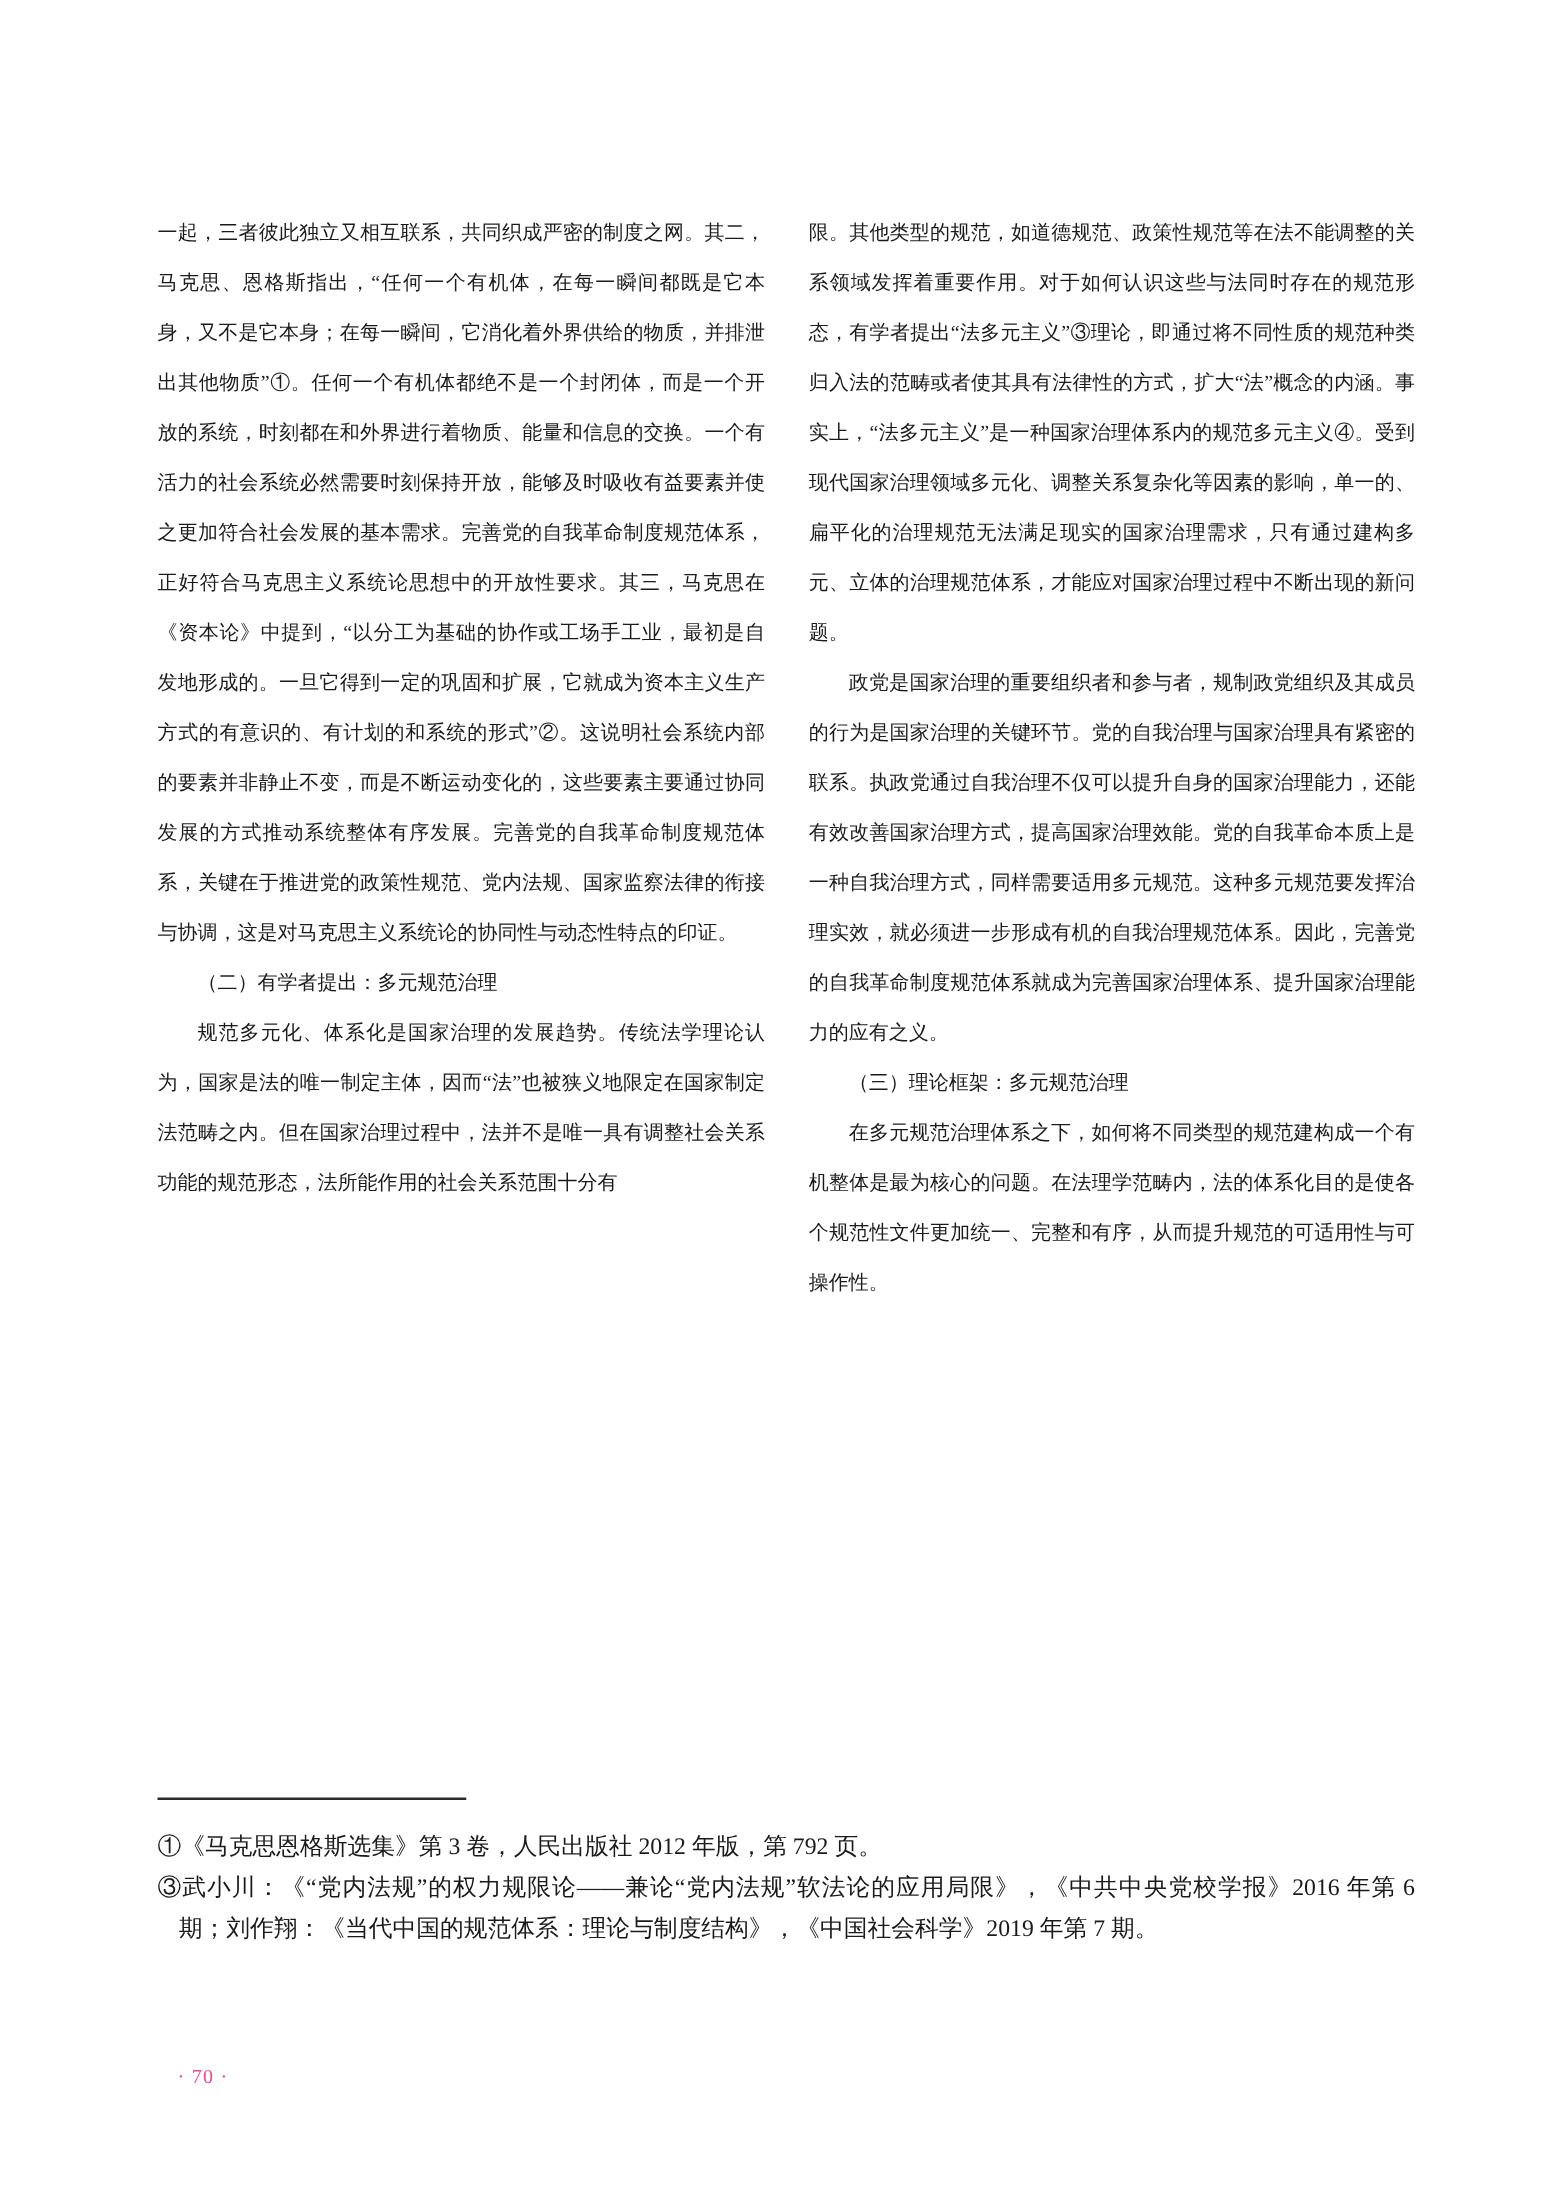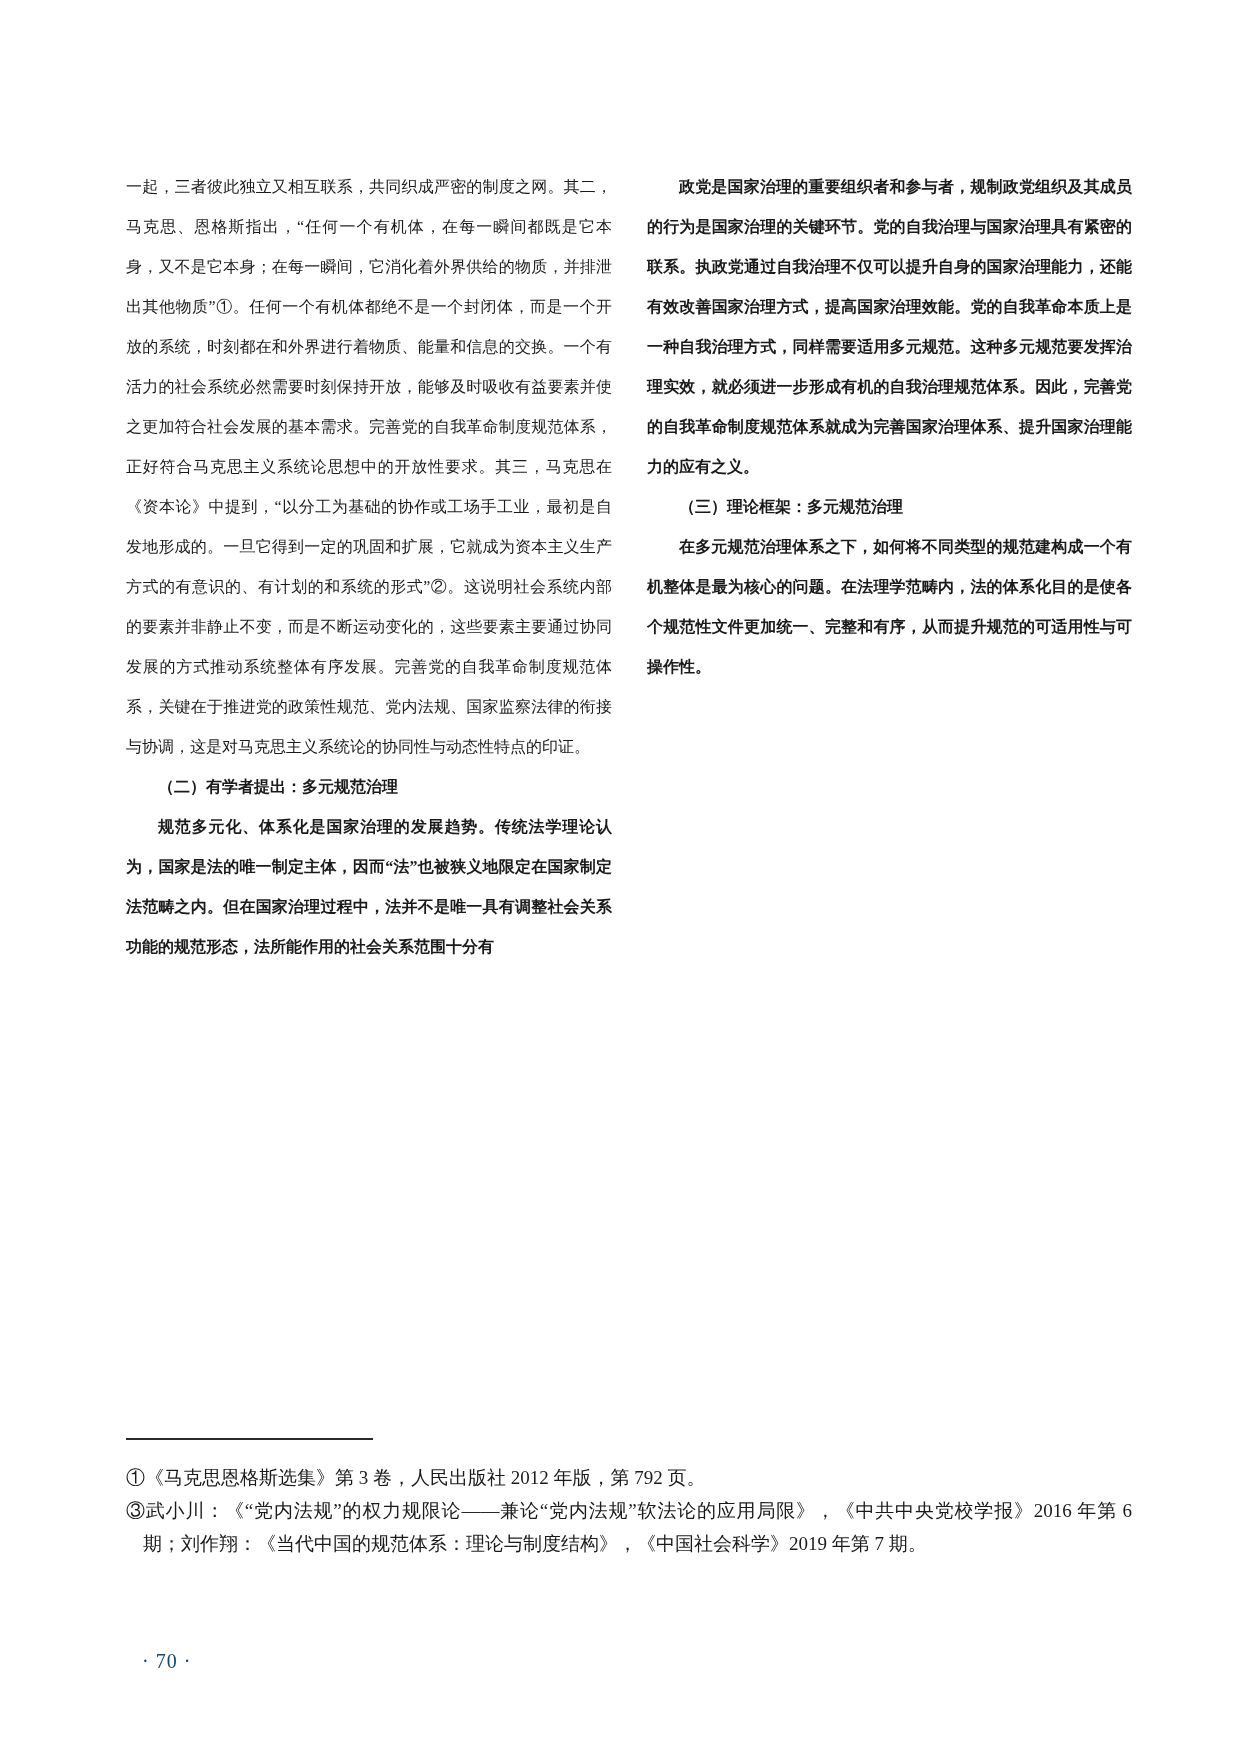--- a/index.html
+++ b/index.html
@@ -33,21 +33,21 @@
     font-size: 16px;
     line-height: 40px;
     text-align: justify;
   }
   .column-right { width: 485px; }
   .para {
     margin: 0;
     padding: 0;
     text-align: justify;
   }
-  .indent { text-indent: 2em; font-weight: bold; }
+  .indent { text-indent: 2em; }
   .footnote-rule {
     position: absolute;
     left: 126px;
     top: 1438px;
     width: 247px;
     height: 0;
     border-top: 2px solid #2b2b2b;
   }
   .footnotes {
     position: absolute;
@@ -60,40 +60,41 @@
   .footnote {
     margin: 0;
     padding-left: 17px;
     text-indent: -17px;
     text-align: justify;
   }
   .page-number {
     position: absolute;
     left: 142px;
     top: 1645px;
-    font-size: 20px;
+    font-size: 16px;
     line-height: 33px;
     letter-spacing: 1px;
-    color: #0c4a6e;
+    color: #ec4899;
   }
 </style>
 </head>
 <body>
 
 <div class="page">
 
   <main class="body-text">
 
     <section class="column column-left">
       <p class="para">一起，三者彼此独立又相互联系，共同织成严密的制度之网。其二，马克思、恩格斯指出，“任何一个有机体，在每一瞬间都既是它本身，又不是它本身；在每一瞬间，它消化着外界供给的物质，并排泄出其他物质”①。任何一个有机体都绝不是一个封闭体，而是一个开放的系统，时刻都在和外界进行着物质、能量和信息的交换。一个有活力的社会系统必然需要时刻保持开放，能够及时吸收有益要素并使之更加符合社会发展的基本需求。完善党的自我革命制度规范体系，正好符合马克思主义系统论思想中的开放性要求。其三，马克思在《资本论》中提到，“以分工为基础的协作或工场手工业，最初是自发地形成的。一旦它得到一定的巩固和扩展，它就成为资本主义生产方式的有意识的、有计划的和系统的形式”②。这说明社会系统内部的要素并非静止不变，而是不断运动变化的，这些要素主要通过协同发展的方式推动系统整体有序发展。完善党的自我革命制度规范体系，关键在于推进党的政策性规范、党内法规、国家监察法律的衔接与协调，这是对马克思主义系统论的协同性与动态性特点的印证。</p>
       <p class="para indent">（二）有学者提出：多元规范治理</p>
       <p class="para indent">规范多元化、体系化是国家治理的发展趋势。传统法学理论认为，国家是法的唯一制定主体，因而“法”也被狭义地限定在国家制定法范畴之内。但在国家治理过程中，法并不是唯一具有调整社会关系功能的规范形态，法所能作用的社会关系范围十分有</p>
     </section>
 
     <section class="column column-right">
+      <p class="para">限。其他类型的规范，如道德规范、政策性规范等在法不能调整的关系领域发挥着重要作用。对于如何认识这些与法同时存在的规范形态，有学者提出“法多元主义”③理论，即通过将不同性质的规范种类归入法的范畴或者使其具有法律性的方式，扩大“法”概念的内涵。事实上，“法多元主义”是一种国家治理体系内的规范多元主义④。受到现代国家治理领域多元化、调整关系复杂化等因素的影响，单一的、扁平化的治理规范无法满足现实的国家治理需求，只有通过建构多元、立体的治理规范体系，才能应对国家治理过程中不断出现的新问题。</p>
       <p class="para indent">政党是国家治理的重要组织者和参与者，规制政党组织及其成员的行为是国家治理的关键环节。党的自我治理与国家治理具有紧密的联系。执政党通过自我治理不仅可以提升自身的国家治理能力，还能有效改善国家治理方式，提高国家治理效能。党的自我革命本质上是一种自我治理方式，同样需要适用多元规范。这种多元规范要发挥治理实效，就必须进一步形成有机的自我治理规范体系。因此，完善党的自我革命制度规范体系就成为完善国家治理体系、提升国家治理能力的应有之义。</p>
       <p class="para indent">（三）理论框架：多元规范治理</p>
       <p class="para indent">在多元规范治理体系之下，如何将不同类型的规范建构成一个有机整体是最为核心的问题。在法理学范畴内，法的体系化目的是使各个规范性文件更加统一、完整和有序，从而提升规范的可适用性与可操作性。</p>
     </section>
 
   </main>
 
   <div class="footnote-rule"></div>
 
   <section class="footnotes">

